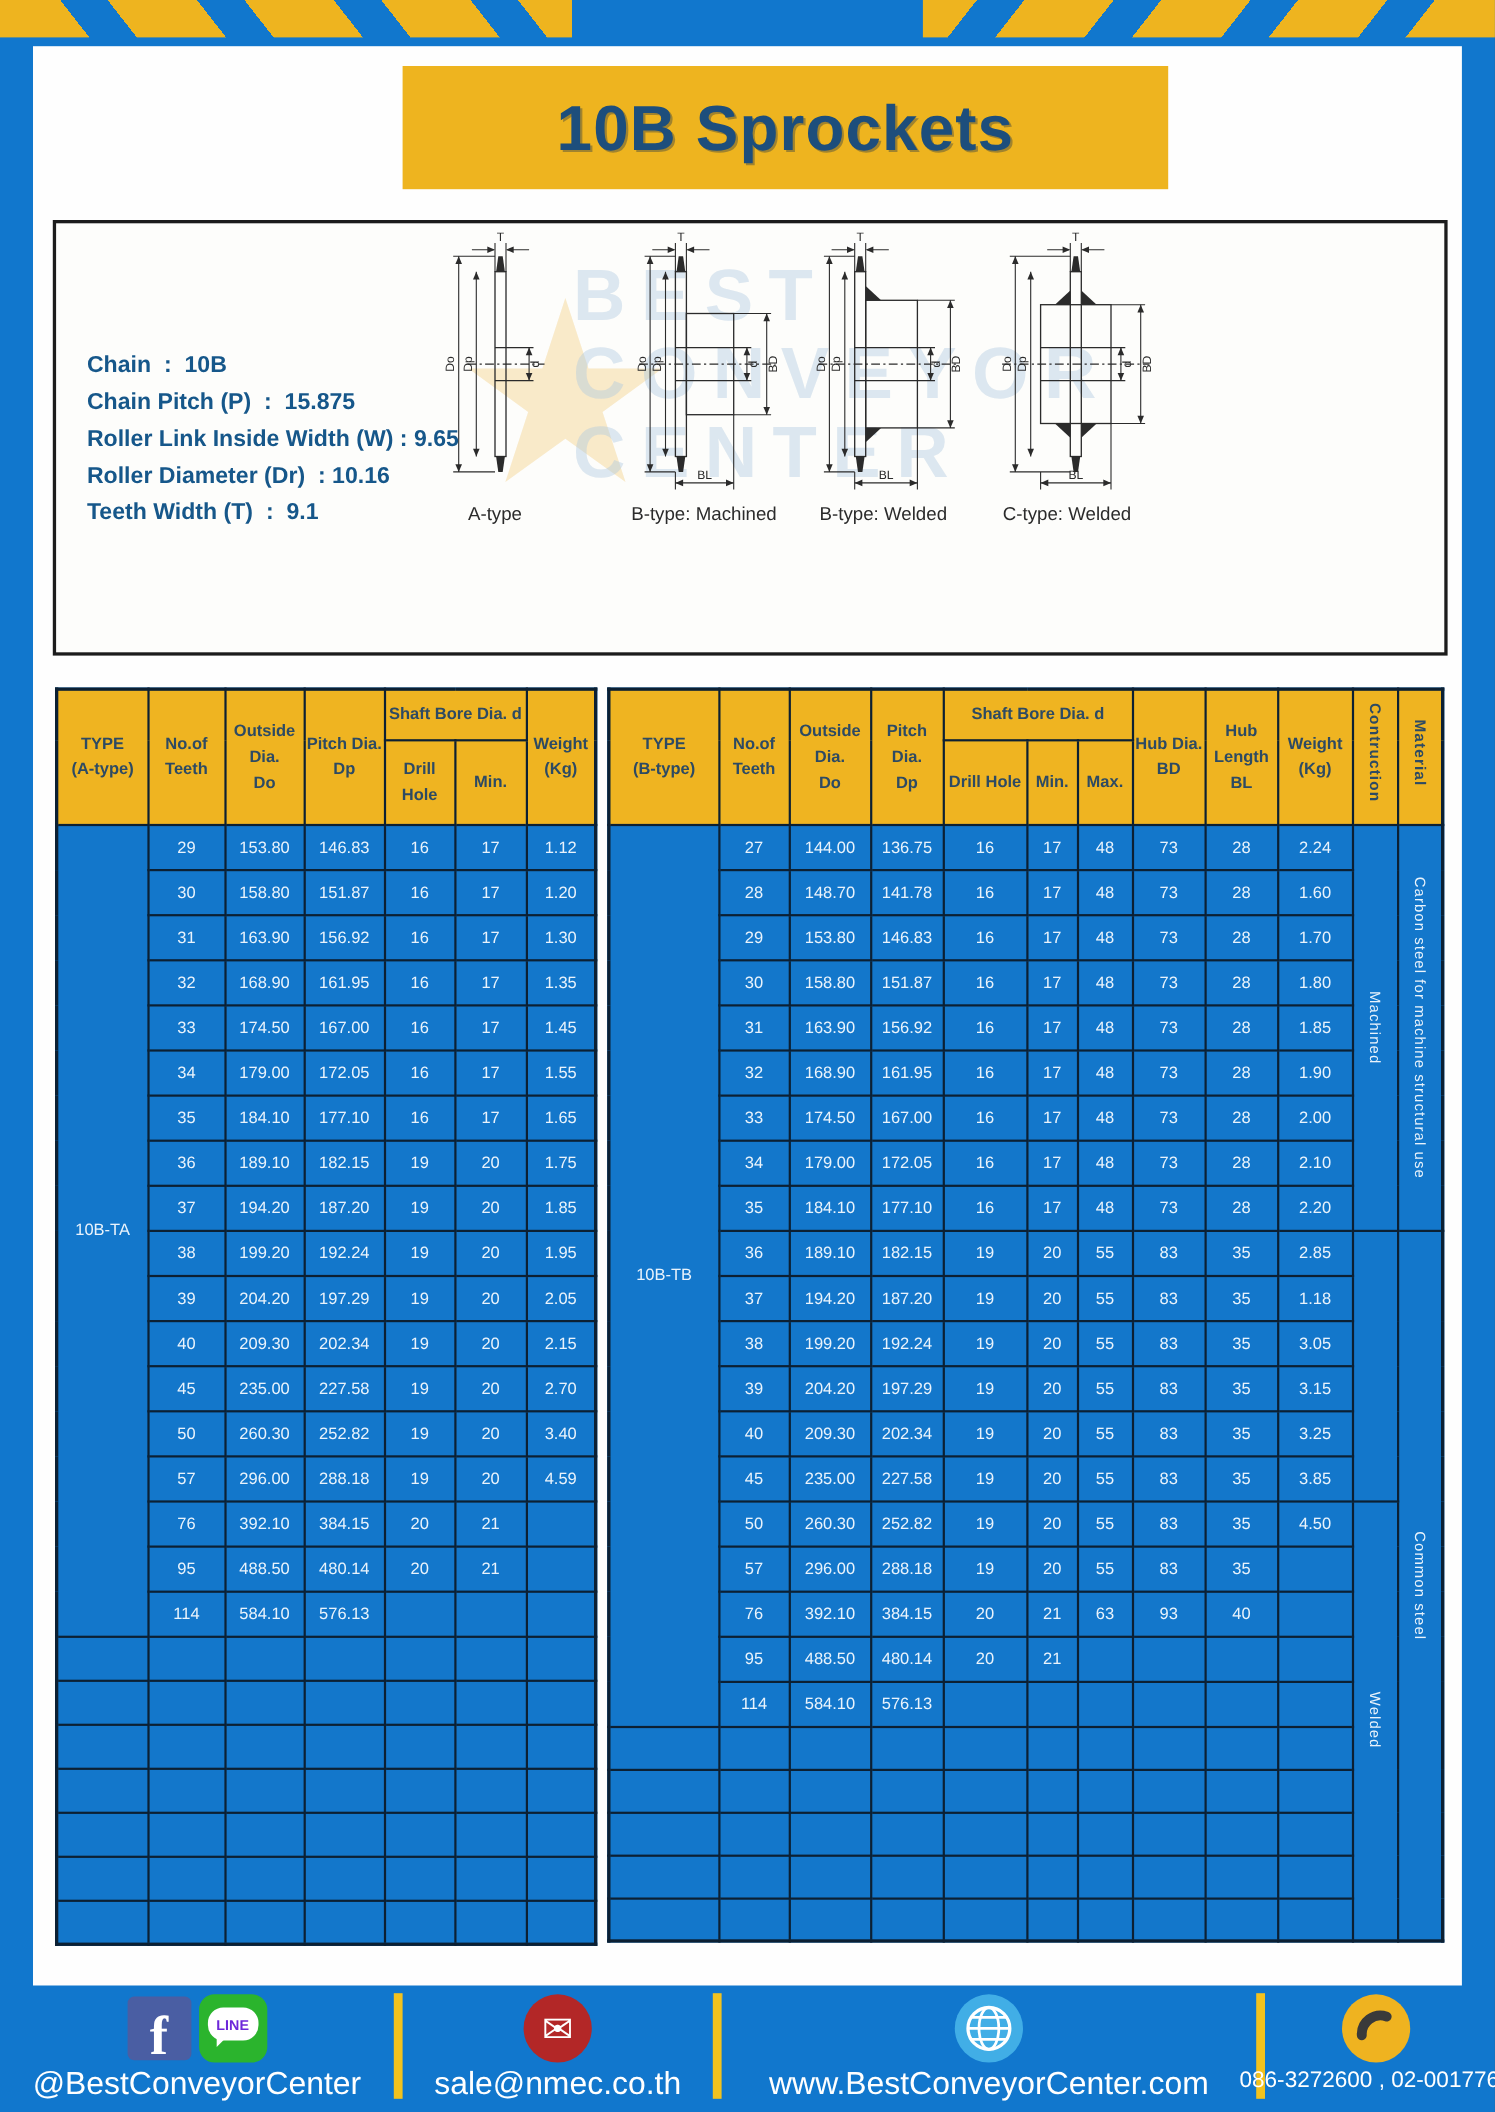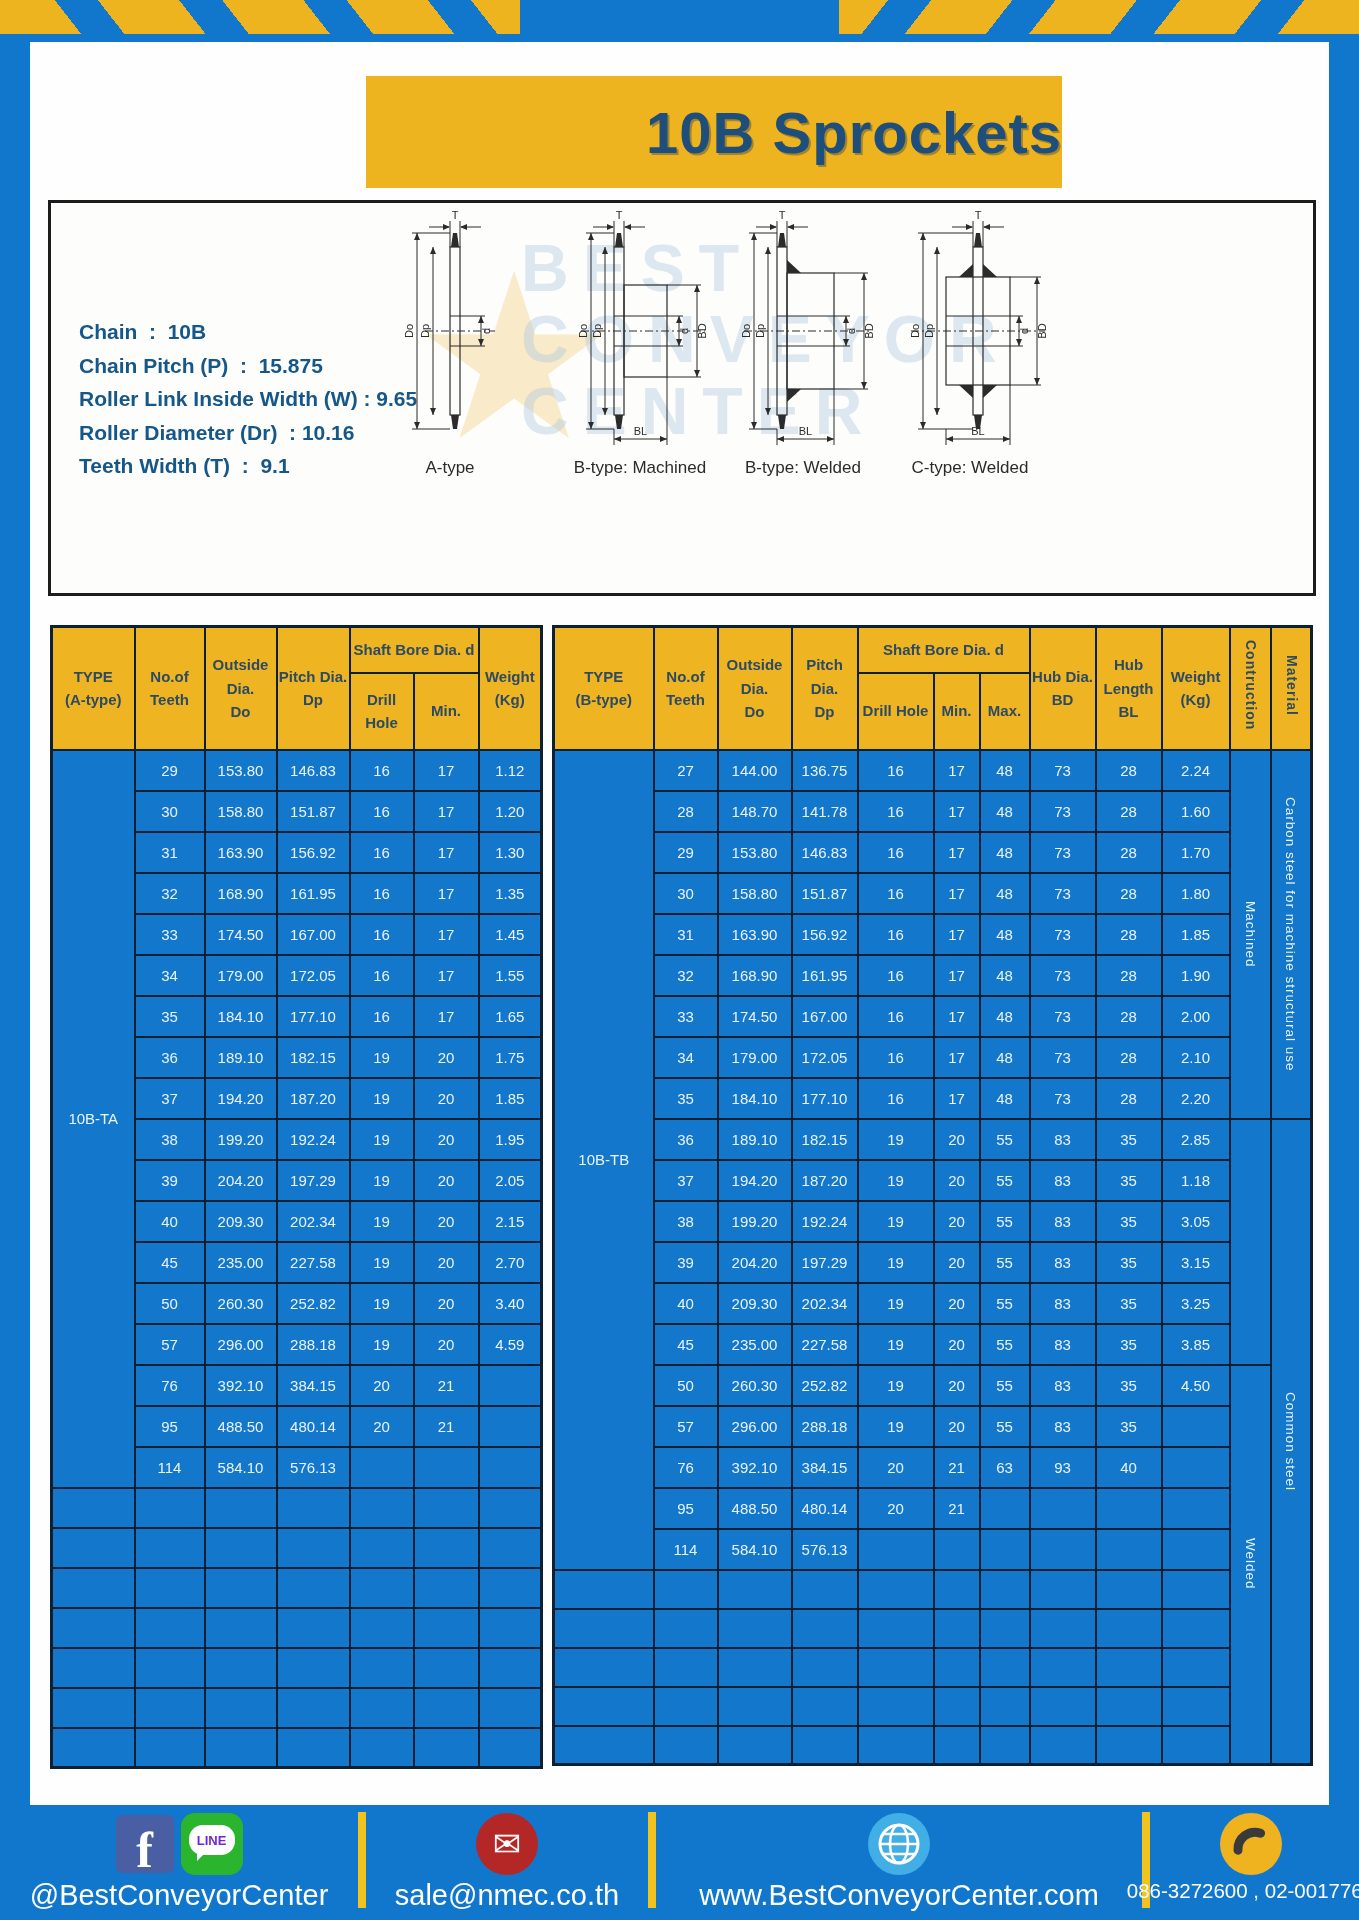--- a/index.html
+++ b/index.html
@@ -3,21 +3,21 @@
 <meta charset="utf-8">
 <style>
   html,body{margin:0;padding:0;background:#555;}
   .page{position:relative;width:1359px;height:1920px;background:#1177cd;overflow:hidden;
         font-family:"Liberation Sans",sans-serif;margin:0 auto;}
   .hz{position:absolute;top:0;height:34px;}
   .hz-left{left:0;width:520px;background:repeating-linear-gradient(52deg,#eeb41f 0 64px,#1177cd 64px 98px);}
   .hz-right{right:0;width:520px;background:repeating-linear-gradient(-52deg,#eeb41f 0 64px,#1177cd 64px 98px);}
   .inner{position:absolute;left:30px;top:42px;width:1299px;height:1763px;background:#fefefe;}
   .title-box{position:absolute;left:336px;top:18px;width:696px;height:112px;background:#eeb41f;
-             display:flex;align-items:center;justify-content:flex-end;margin-top:16px;}
+             display:flex;align-items:center;justify-content:center;}
   .title-box h1{margin:0;font-size:58px;font-weight:bold;color:#1d4e7c;letter-spacing:1px;
                 text-shadow:2px 2px 0 rgba(15,40,75,.35);}
   .diagram-box{position:absolute;left:18px;top:158px;width:1262px;height:390px;border:3px solid #1c1c1c;
                background:#fdfdfb;overflow:hidden;}
   .wm{position:absolute;left:470px;top:30px;width:620px;color:rgba(173,199,224,.42);
       font-weight:bold;font-size:66px;letter-spacing:14px;line-height:1.08;z-index:0;user-select:none;}
   .wm-star{position:absolute;left:360px;top:40px;font-size:230px;color:rgba(243,202,120,.38);z-index:0;line-height:1;}
   .specs{position:absolute;left:28px;top:112px;z-index:2;}
   .specs div{font-size:21px;font-weight:bold;color:#16578a;line-height:33.5px;white-space:pre;}
   .fig{position:absolute;top:8px;width:190px;text-align:center;z-index:1;}

